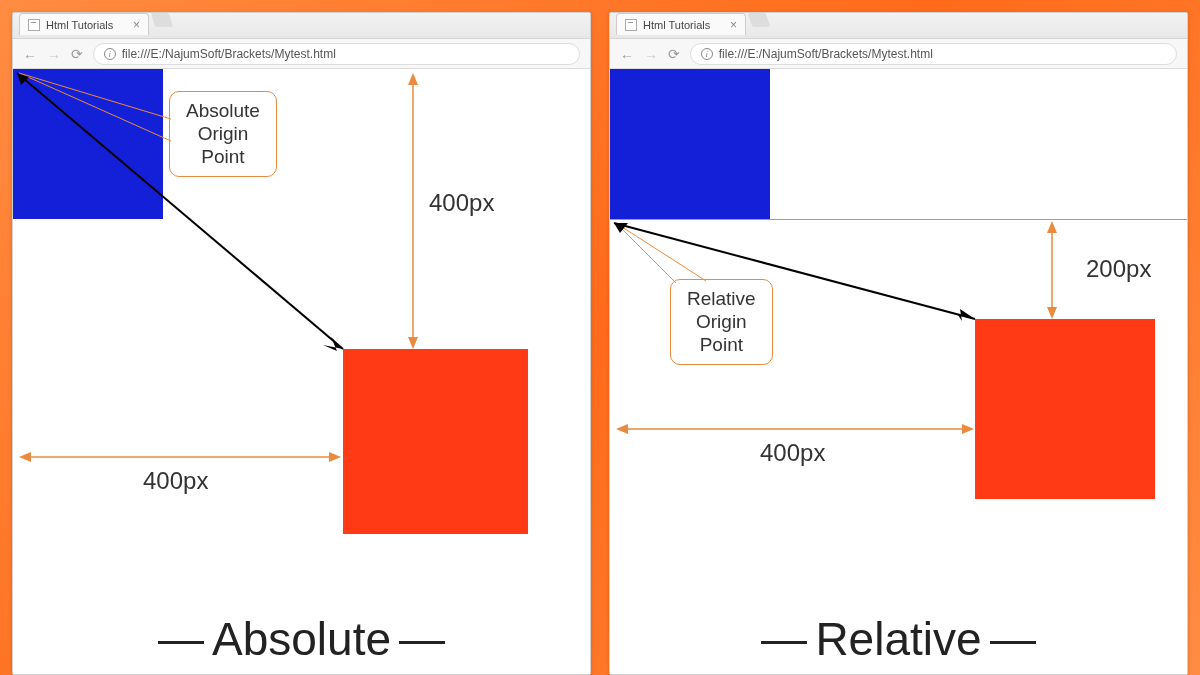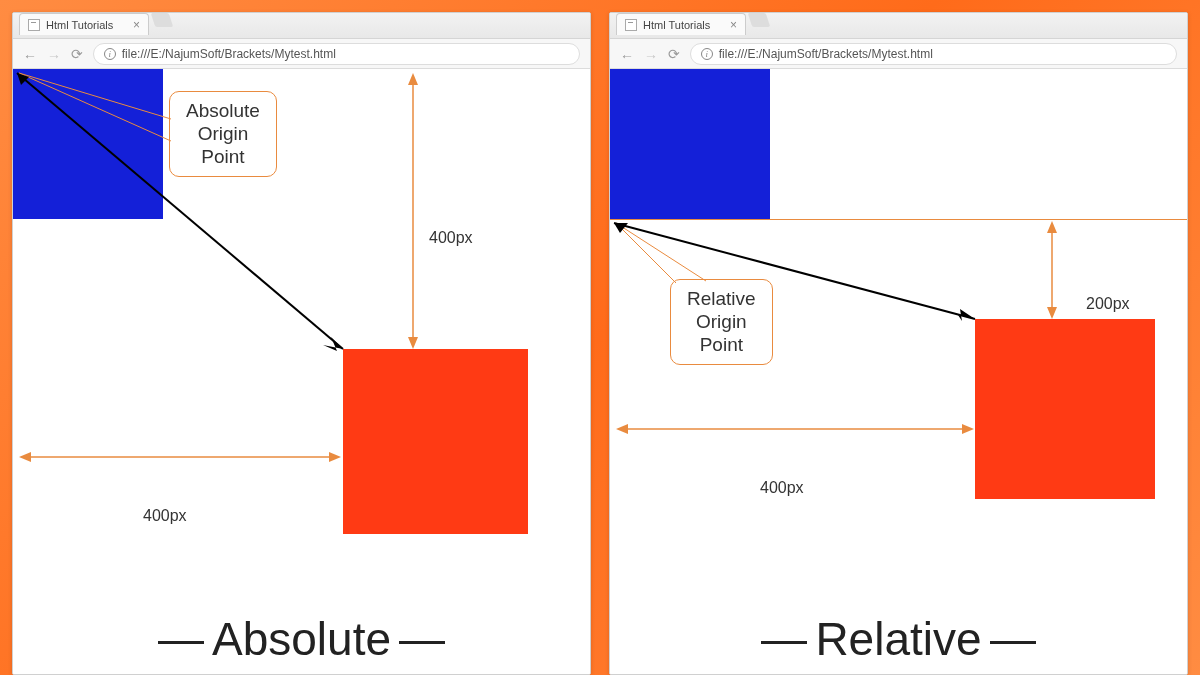--- a/index.html
+++ b/index.html
@@ -145,21 +145,21 @@
   }
   .panel-a .callout { top: 22px; left: 156px; }
   .panel-b .callout { top: 210px; left: 60px; }
   
   .ptr { stroke: #e98b3f; stroke-width: 1; fill: none; }
   .ptrsvg { position: absolute; overflow: visible; pointer-events: none; }
   
   .dim { position: absolute; pointer-events: none; }
   .dim line { stroke: #e98b3f; stroke-width: 1.5; }
   .dim polygon { fill: #e98b3f; }
-  .dim-label { position: absolute; font-size: 16px; color: #333; background: transparent; margin-top: 40px; }
+  .dim-label { position: absolute; font-size: 24px; color: #333; background: transparent; }
   
   .diag { position: absolute; pointer-events: none; }
   .diag line { stroke: #000; stroke-width: 2; }
   .diag polygon { fill: #000; }
   
   .caption {
     position: absolute;
     bottom: 8px;
     width: 100%;
     text-align: center;

